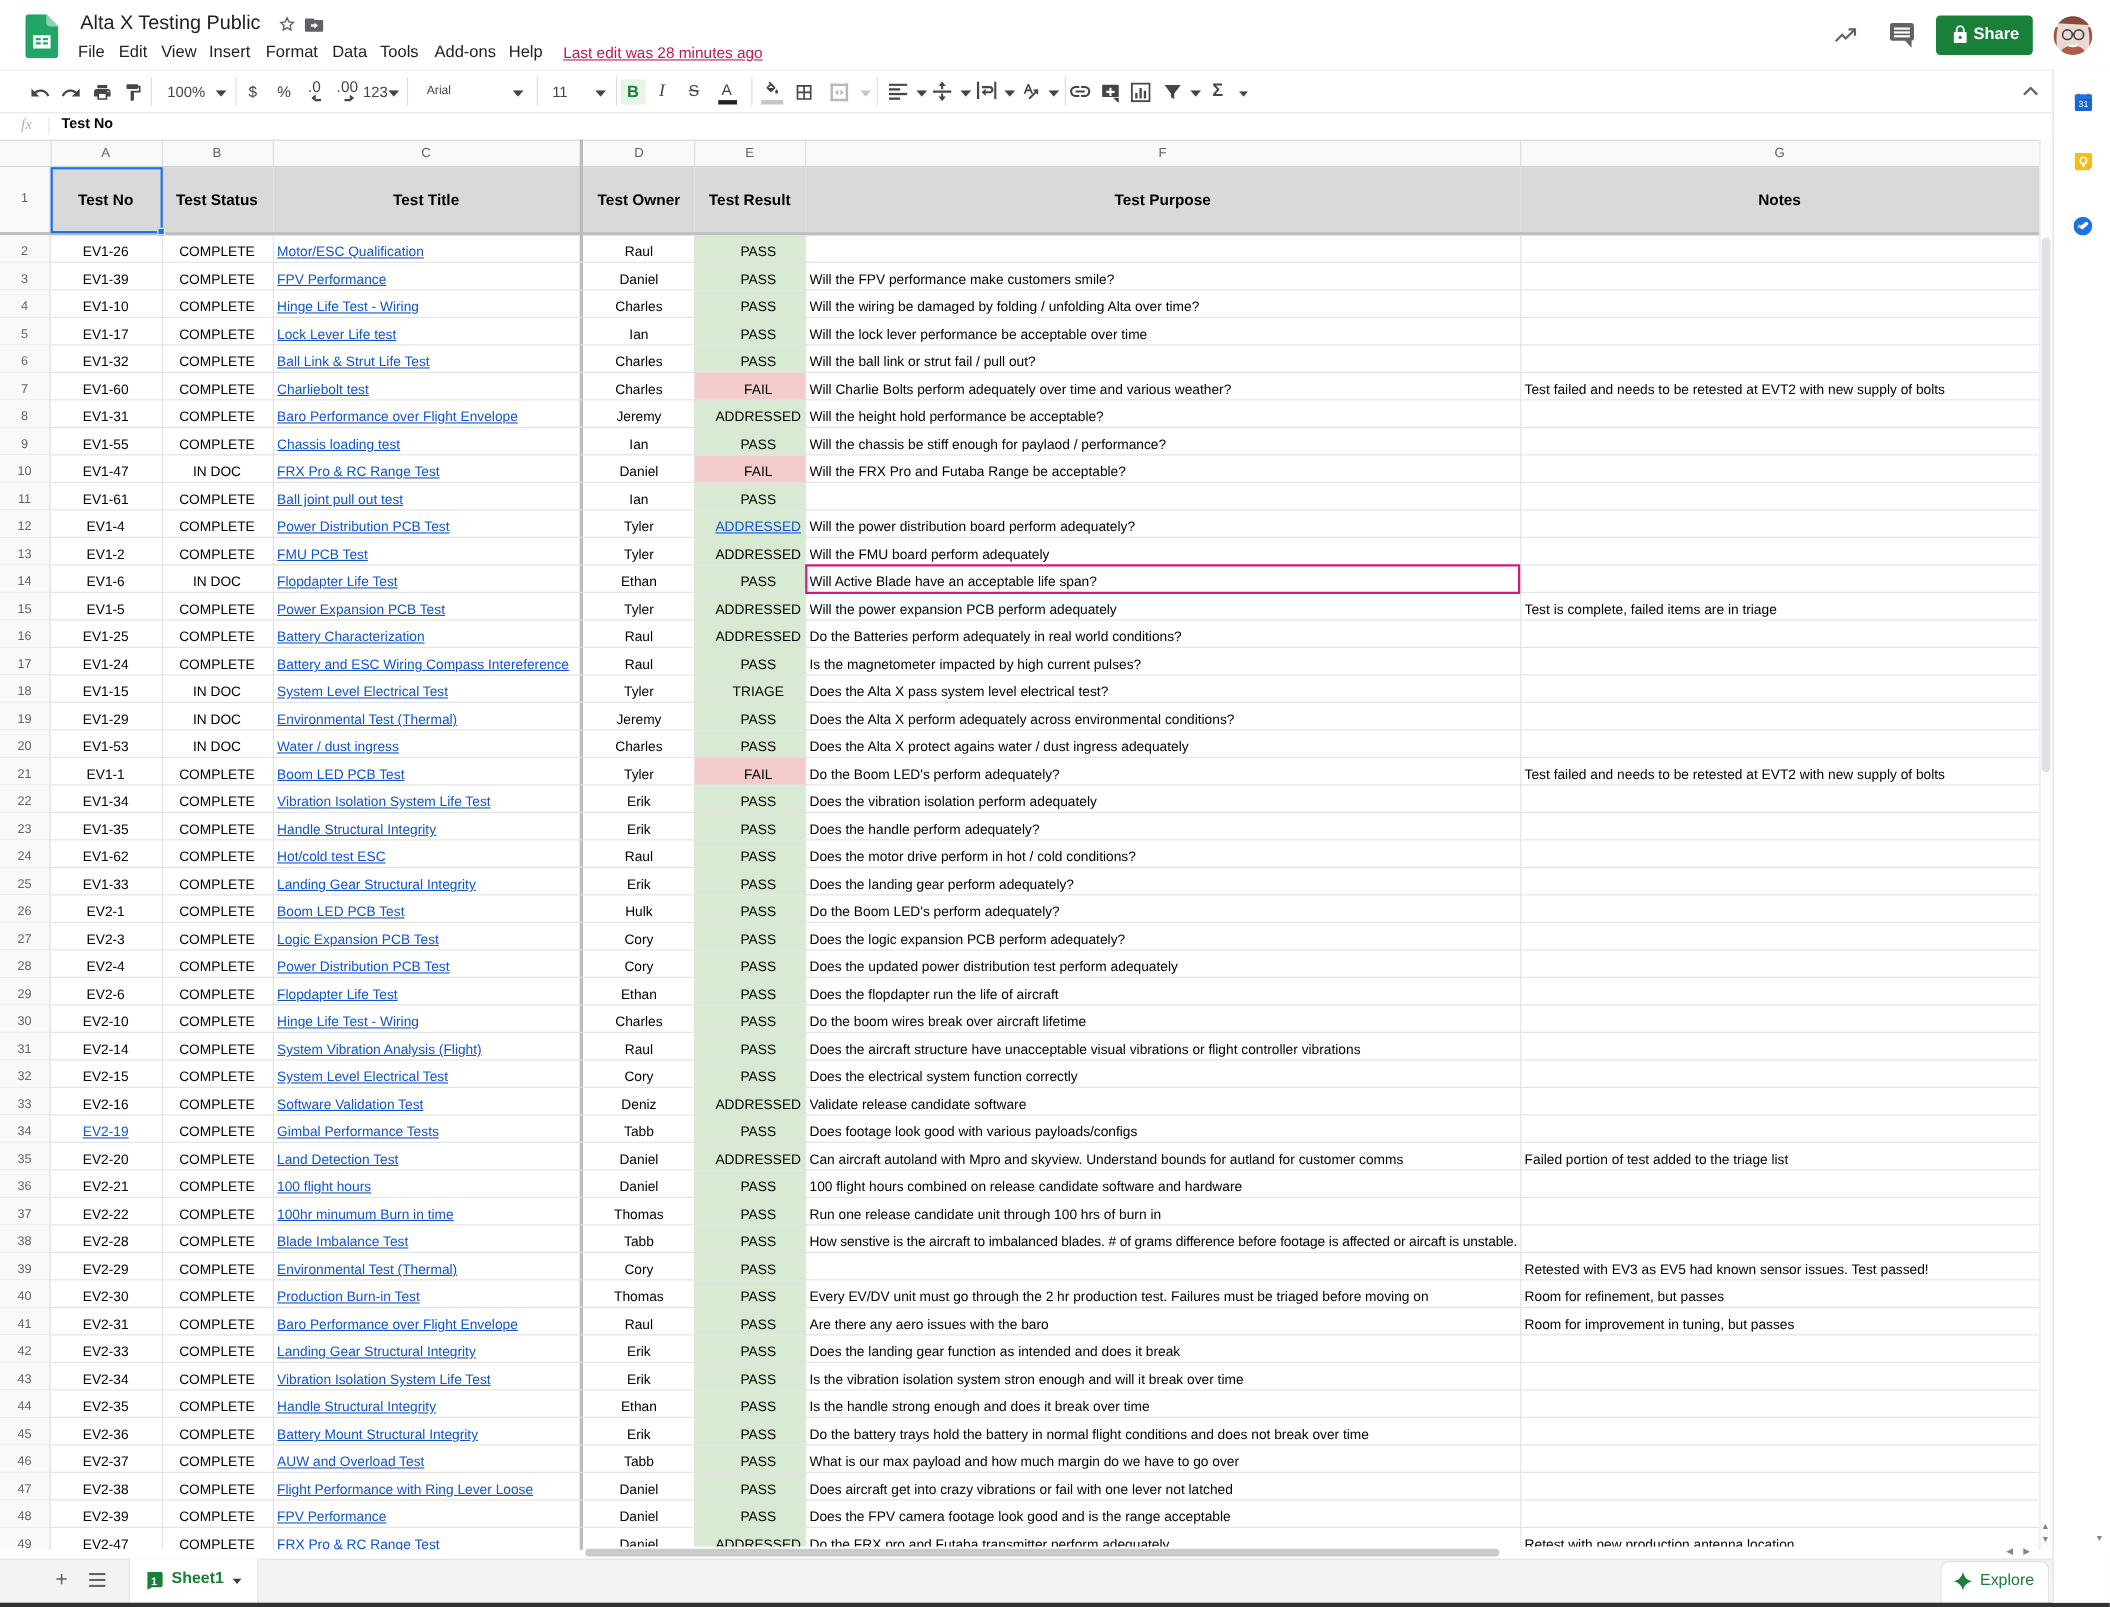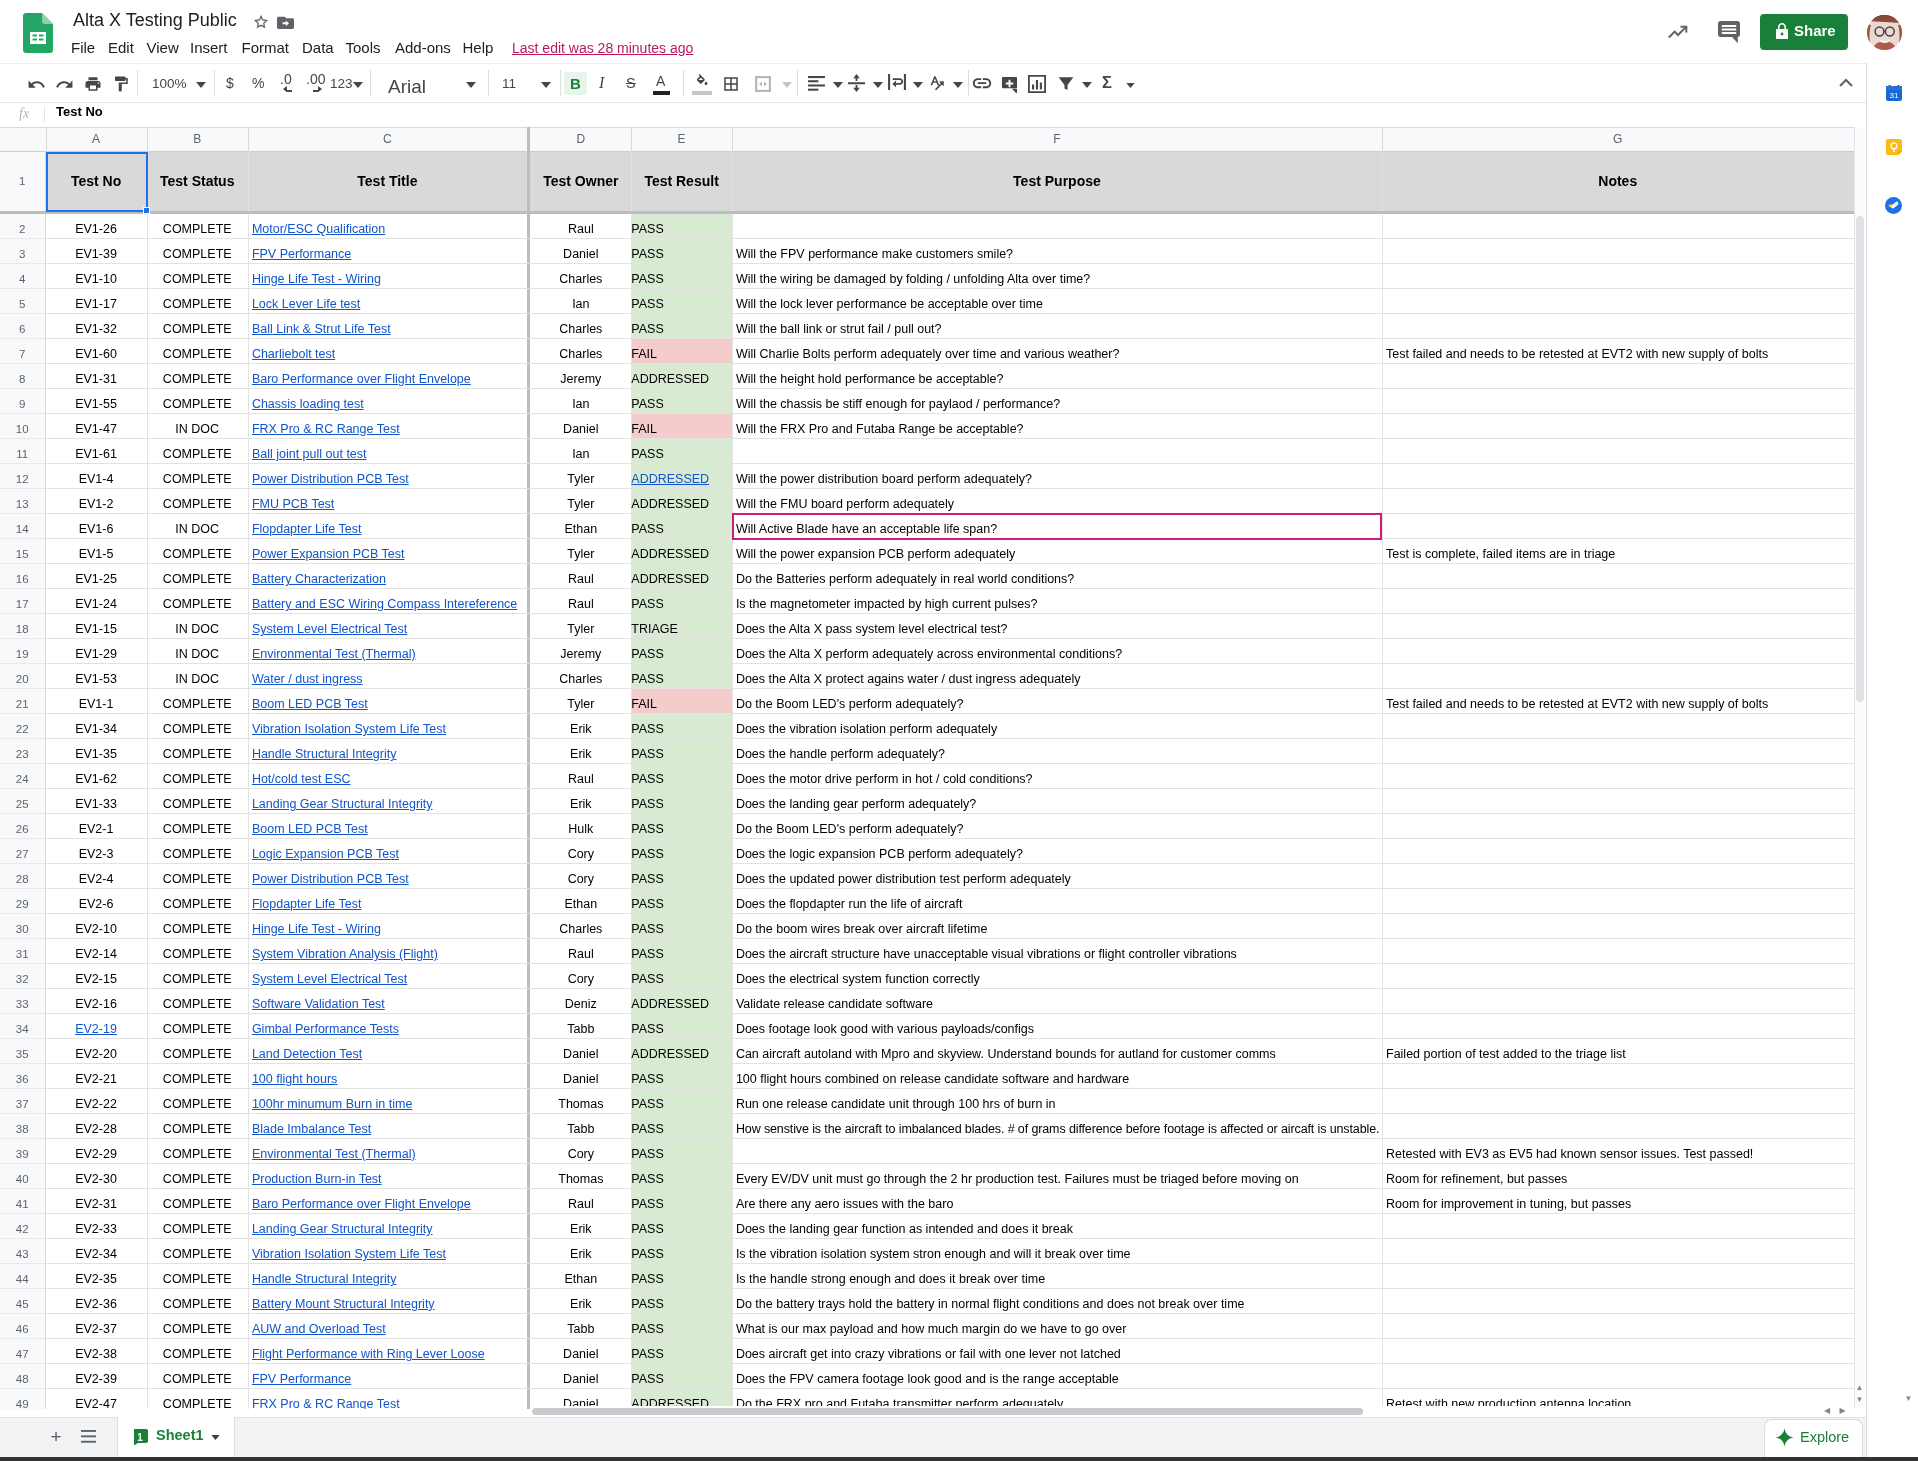--- a/index.html
+++ b/index.html
@@ -5,21 +5,21 @@
  font-family:"Liberation Sans",sans-serif;-webkit-font-smoothing:antialiased}
 .abs{position:absolute}
 
 .rn,.ca,.cb,.cc,.cd,.ce,.cf,.cg{position:absolute;height:25px;line-height:30px;font-size:12.5px;color:#000;white-space:nowrap;overflow:hidden}
 .rn{left:0;width:45.5px;text-align:center;font-size:11.5px;color:#5f6368;background:#f8f9fa;border-right:1px solid #d9dadb;border-bottom:1px solid #e8e9ea}
 .ca{left:45.5px;width:101.1px;text-align:center}
 .cb{left:146.6px;width:101.3px;text-align:center}
 .cc{left:251.9px;width:271px;text-align:left}
 .cd{left:530.4px;width:100.9px;text-align:center}
 .cebg{position:absolute;left:631.3px;width:100.6px;height:25px}
-.ce{left:631.3px;width:116px;text-align:left}
+.ce{left:631.3px;width:116px;text-align:center}
 .cf{left:735.9px;width:646px;text-align:left}
 .cg{left:1386px;width:464px;text-align:left;position:absolute}
 .lk{color:#1155cc;text-decoration:underline}
 .hl{position:absolute;left:45.5px;width:1808px;height:1px;background:#e2e2e2}
 .fsel{position:absolute;left:731.9px;width:650.1px;height:27px;border:2px solid #d01a80}
 </style></head><body>
 <div class="abs" style="left:0;top:0;width:1918px;height:1461px;background:#fff">
 
 <svg class="abs" style="left:23px;top:13px" width="30" height="40" viewBox="0 0 30 40">
  <path d="M19 0H3C1.3 0 0 1.3 0 3v34c0 1.7 1.3 3 3 3h24c1.7 0 3-1.3 3-3V11L19 0z" fill="#23a566"></path>
@@ -109,21 +109,21 @@
     </svg>
 <div class="abs" style="left:306px;top:71px;font-size:14px;color:#444746">.00</div>
 <svg class="abs" style="left:313px;top:86px" width="9" height="7" viewBox="0 0 9 7" fill="#444746">
       <path d="M5 0v4H0v2h5.4L9 3z"></path>
     </svg>
 <div class="abs" style="left:330px;top:76px;font-size:13.5px;color:#444746">123</div>
 <svg class="abs" style="left:353px;top:82px" width="10" height="6" viewBox="0 0 10 6" fill="#444746">
       <path d="M0 0h10L5 6z"></path>
     </svg>
 <div class="abs" style="left:370px;top:70px;width:1px;height:26px;background:#dadce0"></div>
-<div class="abs" style="left:388px;top:76px;font-size:19px;color:#444746">Arial</div>
+<div class="abs" style="left:388px;top:76px;font-size:11px;color:#444746">Arial</div>
 <svg class="abs" style="left:466px;top:82px" width="10" height="6" viewBox="0 0 10 6" fill="#444746">
       <path d="M0 0h10L5 6z"></path>
     </svg>
 <div class="abs" style="left:488px;top:70px;width:1px;height:26px;background:#dadce0"></div>
 <div class="abs" style="left:502px;top:76px;font-size:13.5px;color:#444746">11</div>
 <svg class="abs" style="left:541px;top:82px" width="10" height="6" viewBox="0 0 10 6" fill="#444746">
       <path d="M0 0h10L5 6z"></path>
     </svg>
 <div class="abs" style="left:560px;top:70px;width:1px;height:26px;background:#dadce0"></div>
 <div class="abs" style="left:564px;top:72px;width:23px;height:23px;background:#e6f4ea;border-radius:3px"></div>

